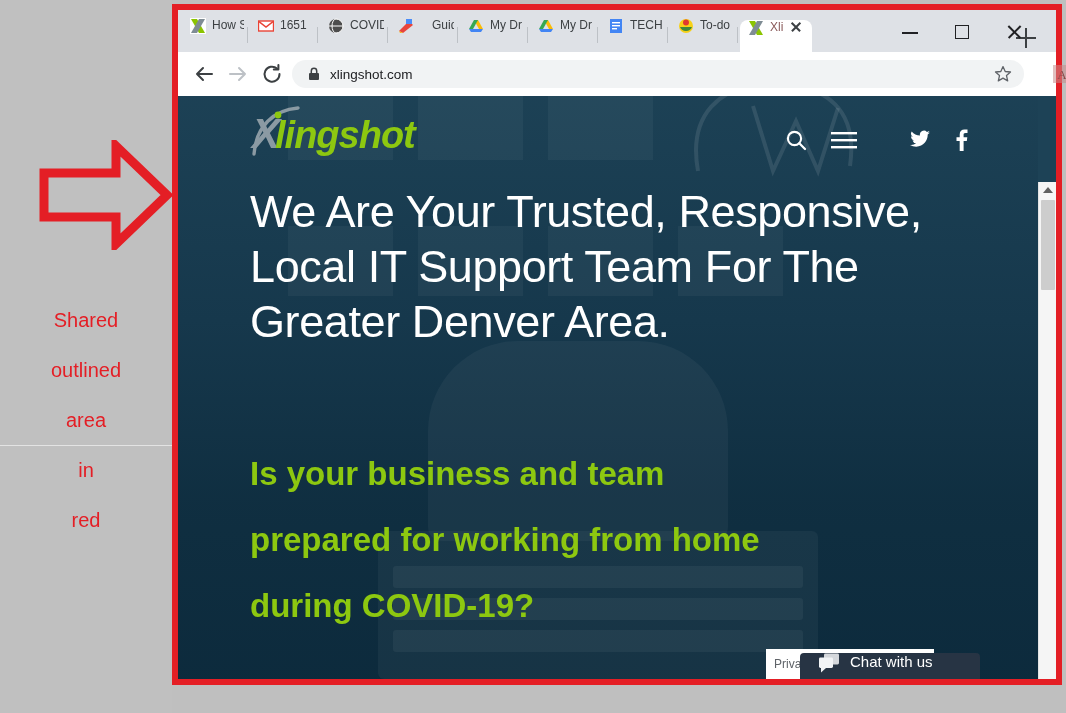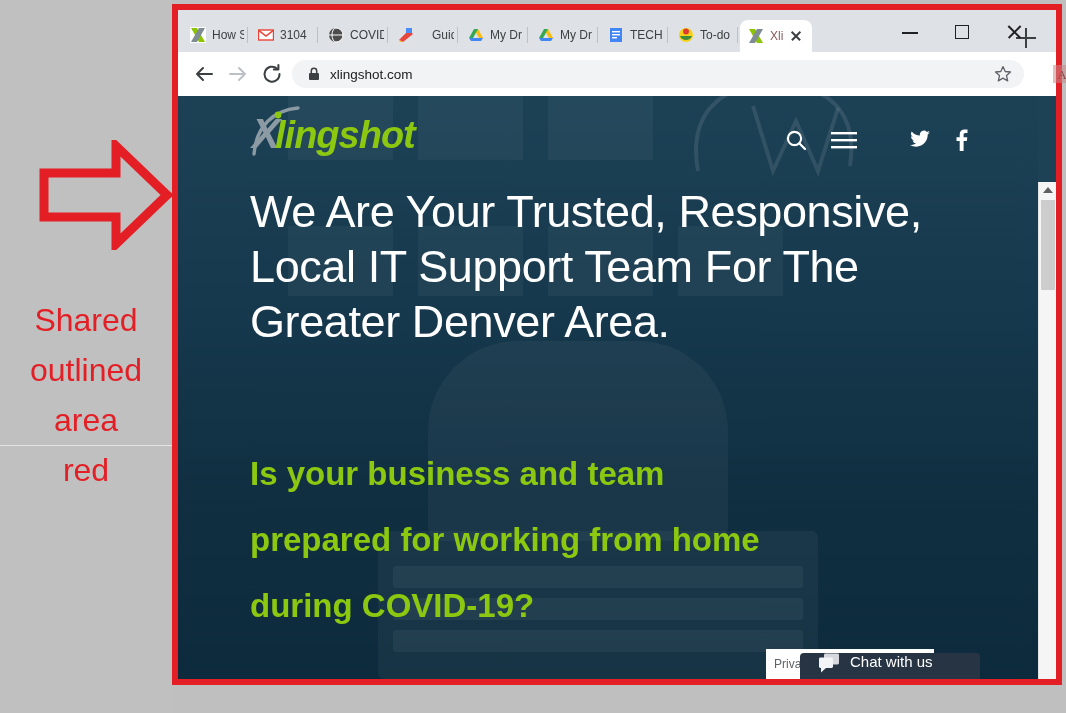--- a/index.html
+++ b/index.html
@@ -24,21 +24,21 @@
   #arrow-wrap {
     position: absolute; left: 38px; top: 140px;
     width: 135px; height: 110px;
   }
   #arrow-wrap svg { display: block; }
   #annotation-text {
     position: absolute; left: 0; top: 295px;
     width: 172px;
     text-align: center;
     color: #e41e25;
-    font-size: 32px;
+    font-size: 20px;
     line-height: 50px;
     font-family: "Liberation Sans", sans-serif;
   }
   #annotation-text div { white-space: nowrap; }
 
   
   #red-frame {
     position: absolute; left: 172px; top: 4px;
     width: 890px; height: 681px;
     border: 6px solid #e41e25;
@@ -46,21 +46,21 @@
   }
 
   
   #tabstrip {
     position: absolute; left: 0; top: 0;
     width: 878px; height: 42px;
     background: #dee1e6;
   }
   .tab {
     position: absolute; top: 8px; height: 34px;
-    display: flex; align-items: center;
+    display: flex; 
     padding: 0 4px 0 8px;
     overflow: hidden;
   }
   .tab .favicon {
     width: 16px; height: 16px; flex: 0 0 16px;
     margin-right: 6px;
     position: relative;
   }
   .tab .tab-title {
     font-size: 12px; color: #3c4043;
@@ -260,20 +260,21 @@
   <div id="arrow-wrap">
     <svg width="135" height="110" viewBox="0 0 135 110">
       <polygon points="6,33 78,33 78,6 129,55 78,104 78,77 6,77" fill="none" stroke="#e41e25" stroke-width="9" stroke-linejoin="miter"></polygon>
     </svg>
   </div>
 
   <div id="annotation-text">
     <div>Shared</div>
     <div>outlined</div>
     <div>area</div>
+    <div>in</div>
     <div>red</div>
   </div>
 </div>
 
 <div id="red-frame">
 
   <div id="tabstrip">
 
     <div class="tab" id="tab0" style="left:4px;width:66px;">
       <span class="favicon">
@@ -287,21 +288,21 @@
       <span class="sep"></span>
     </div>
 
     <div class="tab" id="tab1" style="left:72px;width:68px;">
       <span class="favicon">
         <svg width="16" height="16" viewBox="0 0 16 16">
           <rect x="0.5" y="3" width="15" height="10" fill="#fff" stroke="#ea4335" stroke-width="1.4"></rect>
           <polyline points="1,3.6 8,9 15,3.6" fill="none" stroke="#ea4335" stroke-width="1.4"></polyline>
         </svg>
       </span>
-      <span class="tab-title">3104 </span>
+      <span class="tab-title">1651 </span>
       <span class="sep"></span>
     </div>
 
     <div class="tab" id="tab2" style="left:142px;width:68px;">
       <span class="favicon">
         <svg width="16" height="16" viewBox="0 0 16 16">
           <circle cx="8" cy="8" r="7" fill="#4d4d4d"></circle>
           <path d="M8 1 A7 7 0 0 1 8 15 M1 8 L15 8 M8 1 A4 7 0 0 0 8 15" fill="none" stroke="#fff" stroke-width="1"></path>
         </svg>
       </span>

